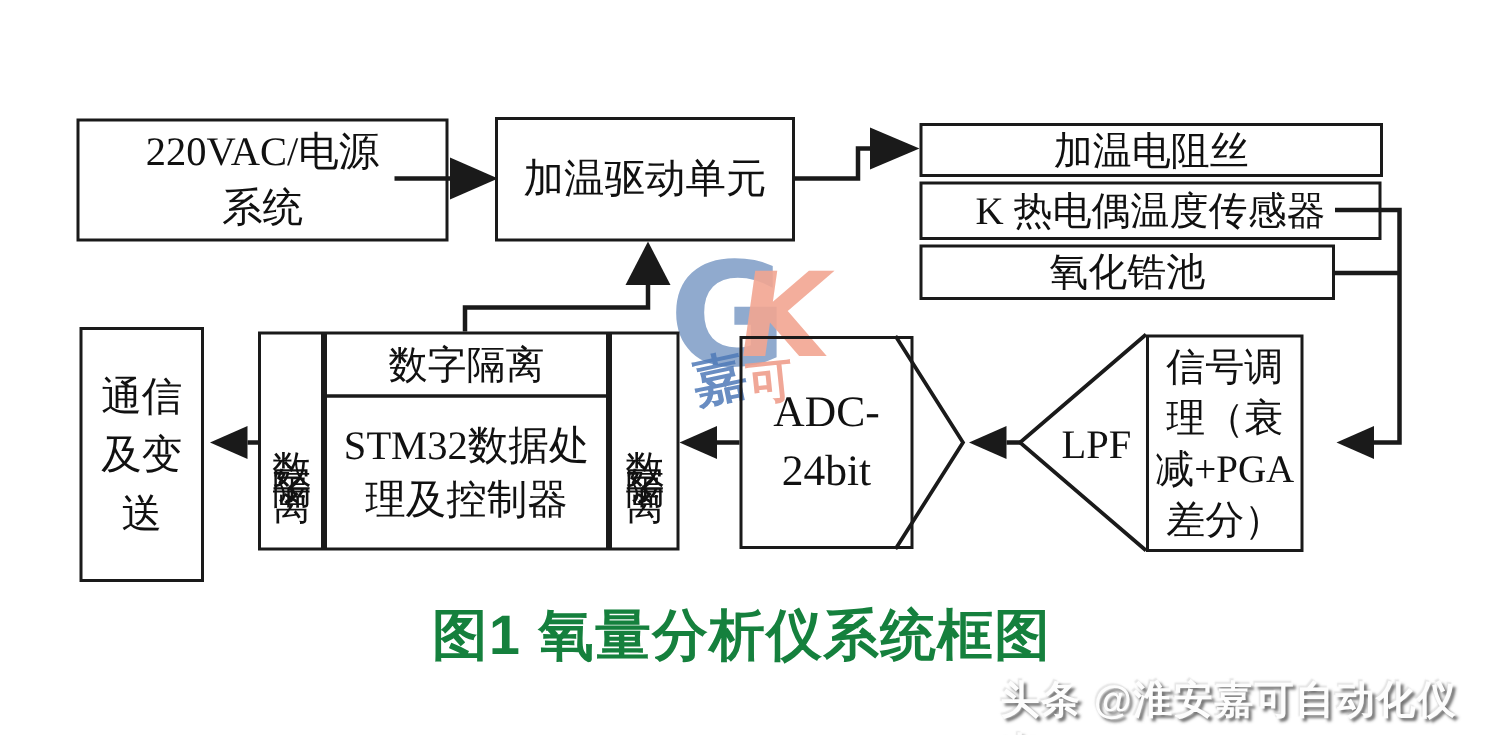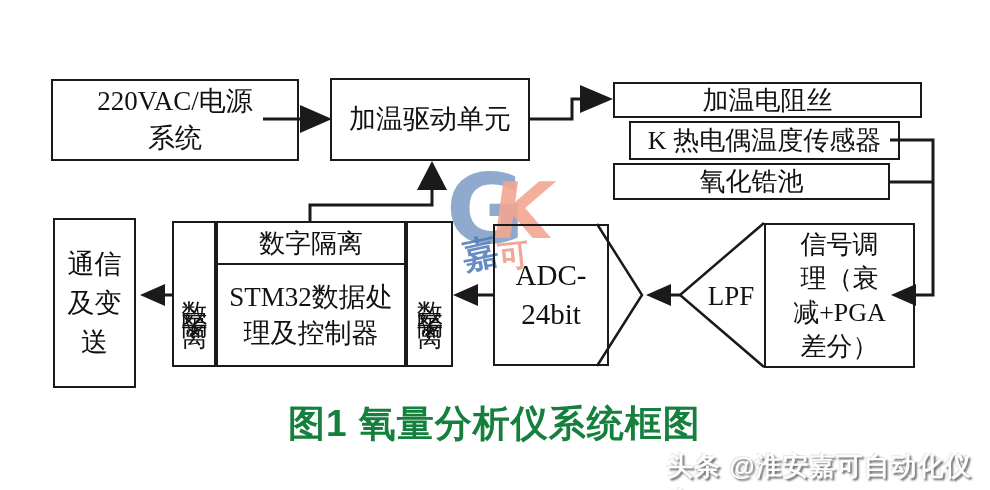--- a/index.html
+++ b/index.html
@@ -84,25 +84,25 @@
     <polygon class="head" points="165,284 165,306 140,295"></polygon>
   </svg>
 
   <div class="box" style="left:51px;top:79px;width:248px;height:82px;font-size:27px;line-height:37px;">220VAC/电源
 系统</div>
 
   <div class="box" style="left:330px;top:78px;width:200px;height:83px;font-size:27px;">加温驱动单元</div>
 
   <div class="box" style="left:613px;top:82px;width:309px;height:36px;">加温电阻丝</div>
 
-  <div class="box" style="left:629px;top:121px;width:271px;height:39px;">K 热电偶温度传感器</div>
+  <div class="box" style="left:613px;top:121px;width:308px;height:39px;">K 热电偶温度传感器</div>
 
   <div class="box" style="left:613px;top:163px;width:277px;height:37px;">氧化锆池</div>
 
-  <div class="box" style="left:764px;top:223px;width:151px;height:145px;font-size:26px;line-height:34px;">信号调
+  <div class="box" style="left:764px;top:223px;width:105px;height:145px;font-size:26px;line-height:34px;">信号调
 理（衰
 减+PGA
 差分）</div>
 
   <div class="freetext" style="left:700px;top:281px;width:62px;text-align:center;font-size:27px;">LPF</div>
 
   <div class="box" style="left:493px;top:224px;width:116px;height:142px;font-size:29px;line-height:39px;">ADC-
 24bit</div>
 
   <div class="box vert" style="left:406px;top:221px;width:47px;height:146px;">数字隔离</div>

